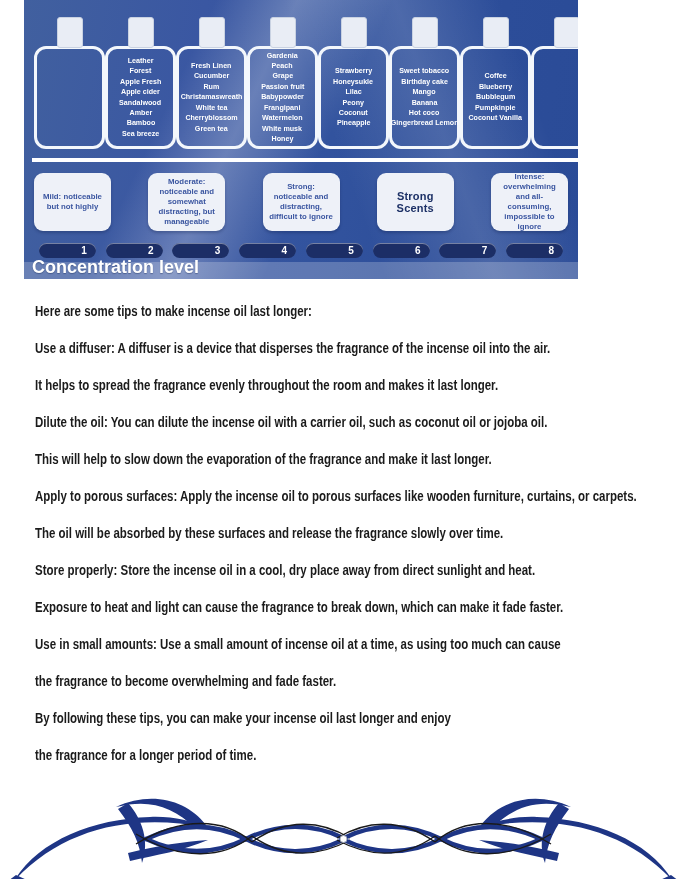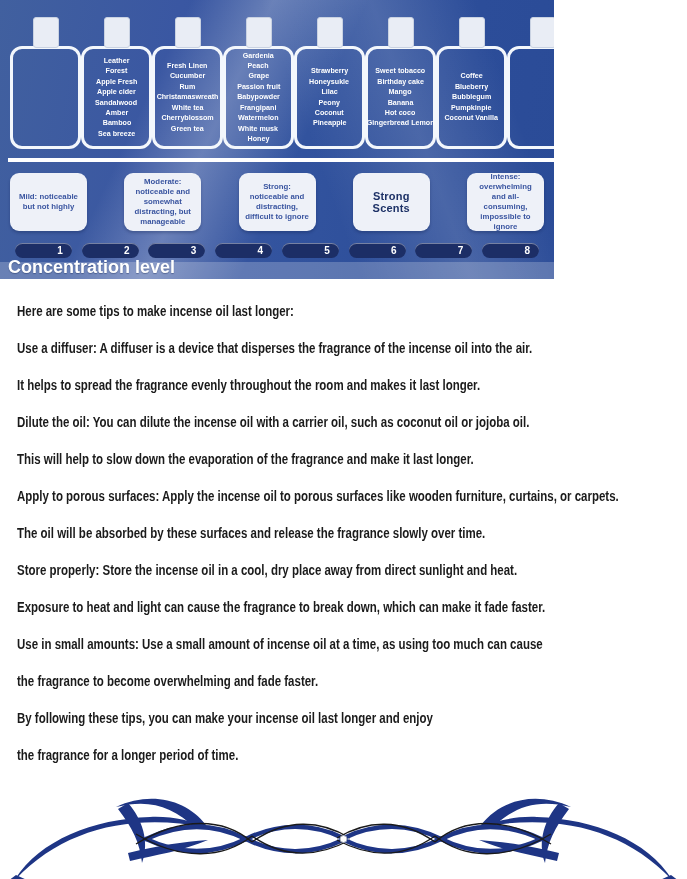--- a/index.html
+++ b/index.html
@@ -7,20 +7,21 @@
   .page{position:relative;width:687px;height:879px;background:#fff;overflow:hidden;}
 
   
   .banner{
     position:relative;width:554px;height:279px;
     background:
       linear-gradient(115deg, rgba(255,255,255,0) 28%, rgba(255,255,255,.25) 40%, rgba(255,255,255,0) 54%),
       linear-gradient(70deg, rgba(255,255,255,0) 55%, rgba(255,255,255,.14) 72%, rgba(255,255,255,0) 88%),
       linear-gradient(100deg, #41609f 0%, #3a57a2 30%, #32539e 55%, #2c4d99 80%, #2a4b97 100%);
     overflow:hidden;
+    margin-left:24px;
   }
 
   .bottles-row{position:absolute;top:17px;left:0;right:0;display:flex;justify-content:space-between;padding:0 10px;}
   .bottle{width:77px;display:flex;flex-direction:column;align-items:center;}
   .cap{width:26px;height:31px;background:#e9edf5;border:1px solid #c9d2e2;border-radius:3px;box-sizing:border-box;margin-bottom:-2px;position:relative;z-index:2;}
   .bottle-body{width:71px;height:103px;border:3px solid #f3f7fc;border-radius:12px;box-sizing:border-box;display:flex;align-items:center;justify-content:center;position:relative;z-index:1;}
   .scents{display:flex;flex-direction:column;align-items:center;justify-content:center;width:100%;}
   .scent-line{color:#ffffff;font-size:7.5px;font-weight:bold;line-height:10.4px;white-space:nowrap;transform:scaleX(.95);transform-origin:center;text-align:center;}
 
   .arrow-wrap{position:absolute;top:151px;left:8px;width:670px;height:18px;}
@@ -36,21 +37,21 @@
 
   .pills-row{position:absolute;top:243px;left:0;right:0;display:flex;justify-content:space-between;padding:0 10px;}
   .pill-col{width:77px;display:flex;justify-content:center;}
   .pill{width:57px;height:15px;border-radius:8px;background:#1c2e66;box-shadow:inset 0 1px 0 rgba(255,255,255,.4);display:flex;align-items:center;justify-content:flex-end;box-sizing:border-box;padding-right:9px;}
   .pill-num{color:#ffffff;font-size:10px;font-weight:bold;line-height:1;}
 
   .conc-band{position:absolute;left:0;right:0;bottom:0;height:17px;background:rgba(255,255,255,.22);}
   .conc-label{position:absolute;left:8px;bottom:1px;color:#ffffff;font-size:18px;font-weight:bold;text-shadow:0 1px 1px rgba(10,25,70,.35);}
 
   
-  .tips{padding:25px 0 0 17px;}
+  .tips{padding:25px 0 0 35px;}
   .tip-line{
     color:#1b1b1b;font-size:14px;font-weight:bold;line-height:15px;
     margin:0 0 22px 0;white-space:nowrap;
     transform:scaleX(.82);transform-origin:0 50%;
   }
 
   
   .ornament{display:block;margin-top:6px;}
 </style>
 </head>

